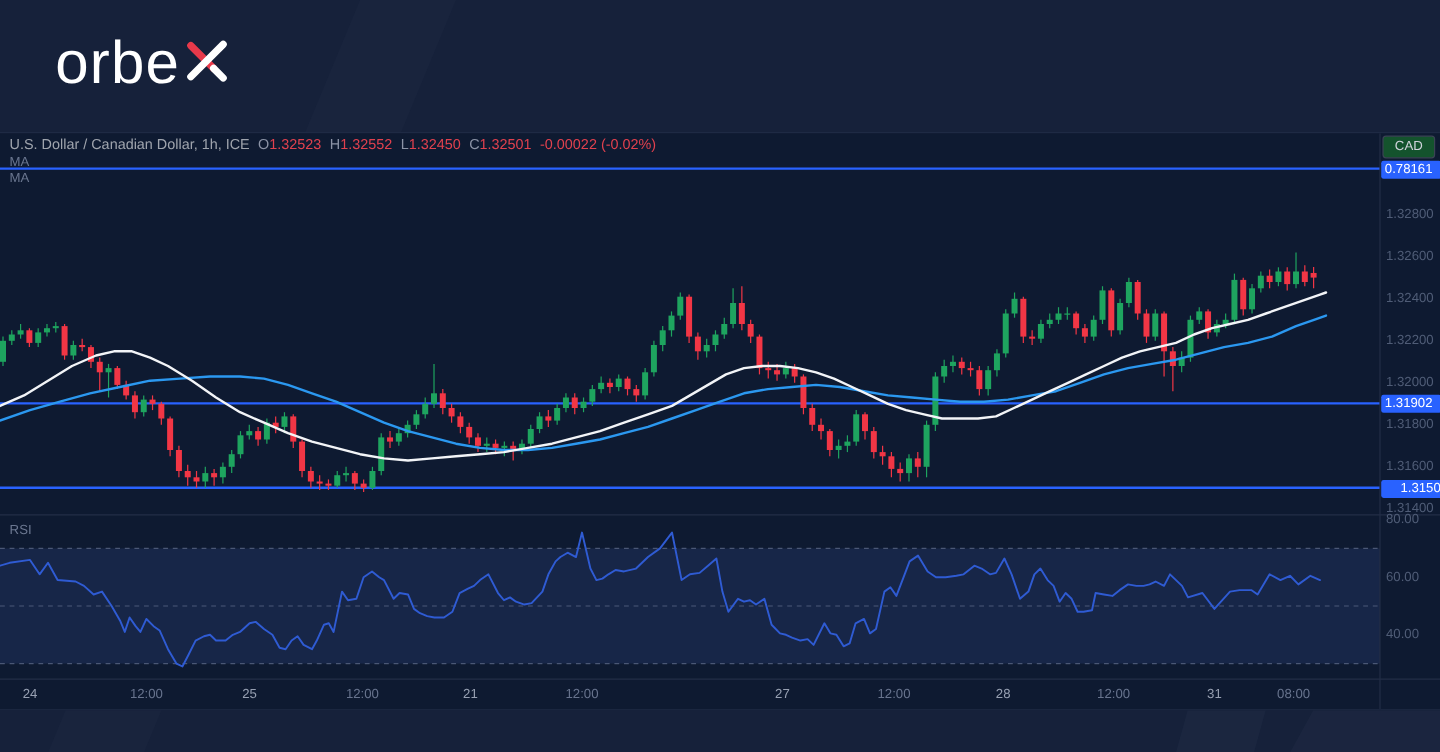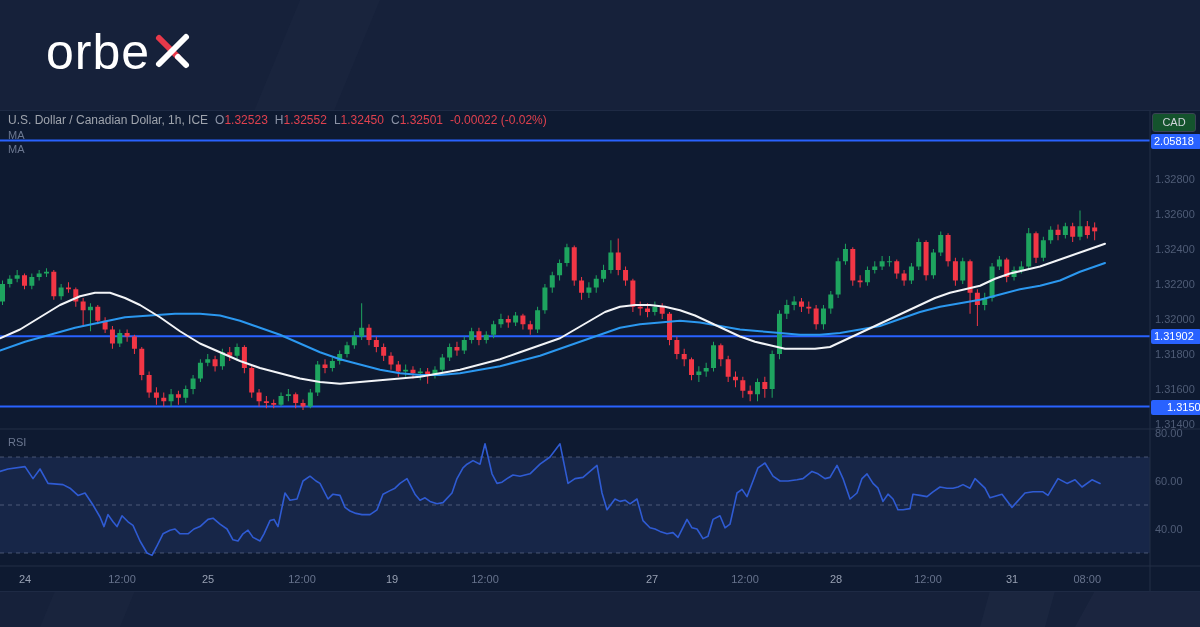--- a/index.html
+++ b/index.html
@@ -392,43 +392,43 @@
       </div>
       <div class="ma">MA</div>
       <div class="ma">MA</div>
     </div>
 
     <div class="rsi-label">RSI</div>
 
     <div class="cad-btn">CAD</div>
 
     <div id="priceAxis">
-        <div class="pt hl" style="top: 22.5px;">2.05818</div>
+        <div class="pt hl" style="top: 22.5px;">0.78161</div>
         <div class="pt" style="top: 61px;">1.32800</div>
         <div class="pt" style="top: 96px;">1.32600</div>
         <div class="pt" style="top: 131px;">1.32400</div>
         <div class="pt" style="top: 166px;">1.32200</div>
         <div class="pt" style="top: 201px;">1.32000</div>
         <div class="pt hl" style="top: 218.15px;">1.31902</div>
         <div class="pt" style="top: 236px;">1.31800</div>
         <div class="pt" style="top: 271px;">1.31600</div>
         <div class="pt hl" style="top: 288.5px; padding-left: 16px;">1.31500</div>
         <div class="pt" style="top: 306px;">1.31400</div>
         <div class="pt" style="top: 315px;">80.00</div>
         <div class="pt" style="top: 363px;">60.00</div>
         <div class="pt" style="top: 411px;">40.00</div>
       </div>
     <div id="timeAxis">
         <div class="tt major" style="left: 2px;">24</div>
         <div class="tt" style="left: 99px;">12:00</div>
         <div class="tt major" style="left: 185px;">25</div>
         <div class="tt" style="left: 279px;">12:00</div>
-        <div class="tt major" style="left: 369px;">19</div>
+        <div class="tt major" style="left: 369px;">21</div>
         <div class="tt" style="left: 462px;">12:00</div>
         <div class="tt major" style="left: 629px;">27</div>
         <div class="tt" style="left: 722px;">12:00</div>
         <div class="tt major" style="left: 813px;">28</div>
         <div class="tt" style="left: 905px;">12:00</div>
         <div class="tt major" style="left: 989px;">31</div>
-        <div class="tt" style="left: 1055px; text-align: right;">08:00</div>
+        <div class="tt" style="left: 1055px;">08:00</div>
       </div>
   </div>
 </div>
 
 </body></html>

